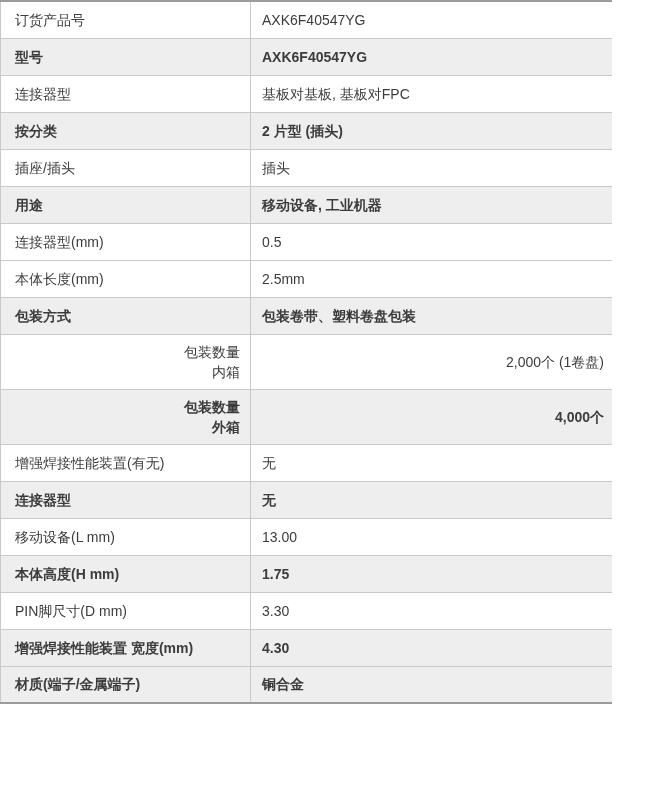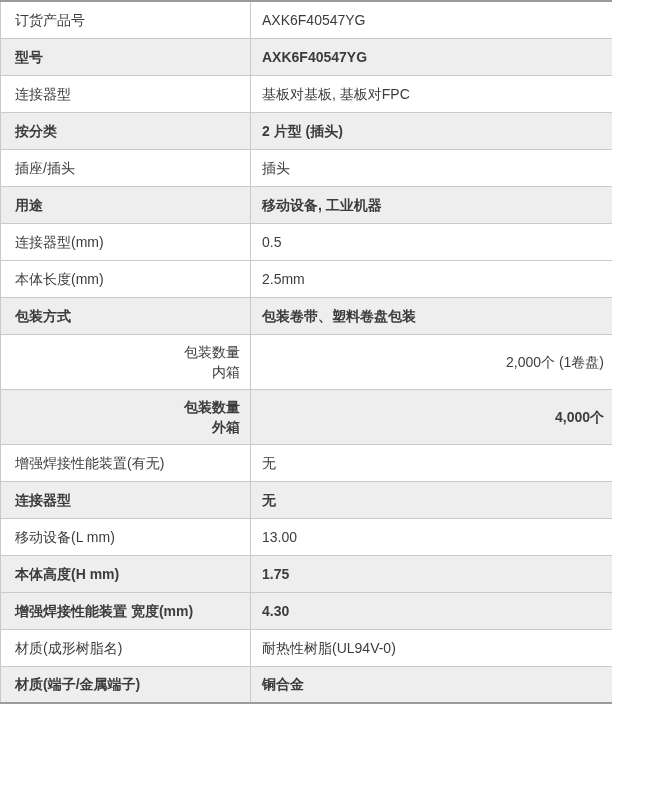--- a/index.html
+++ b/index.html
@@ -116,26 +116,26 @@
         <td class="value-cell">无</td>
       </tr>
       <tr class="">
         <td class="label-cell">移动设备(L mm)</td>
         <td class="value-cell">13.00</td>
       </tr>
       <tr class="shaded">
         <td class="label-cell">本体高度(H mm)</td>
         <td class="value-cell">1.75</td>
       </tr>
+      <tr class="">
+        <td class="label-cell">PIN脚尺寸(D mm)</td>
+        <td class="value-cell">3.30</td>
+      </tr>
       <tr class="shaded">
         <td class="label-cell">增强焊接性能装置 宽度(mm)</td>
         <td class="value-cell">4.30</td>
-      </tr>
-      <tr class="">
-        <td class="label-cell">材质(成形树脂名)</td>
-        <td class="value-cell">耐热性树脂(UL94V-0)</td>
       </tr>
       <tr class="shaded">
         <td class="label-cell">材质(端子/金属端子)</td>
         <td class="value-cell">铜合金</td>
       </tr>
     </tbody>
 </table>
 
 </body></html>

